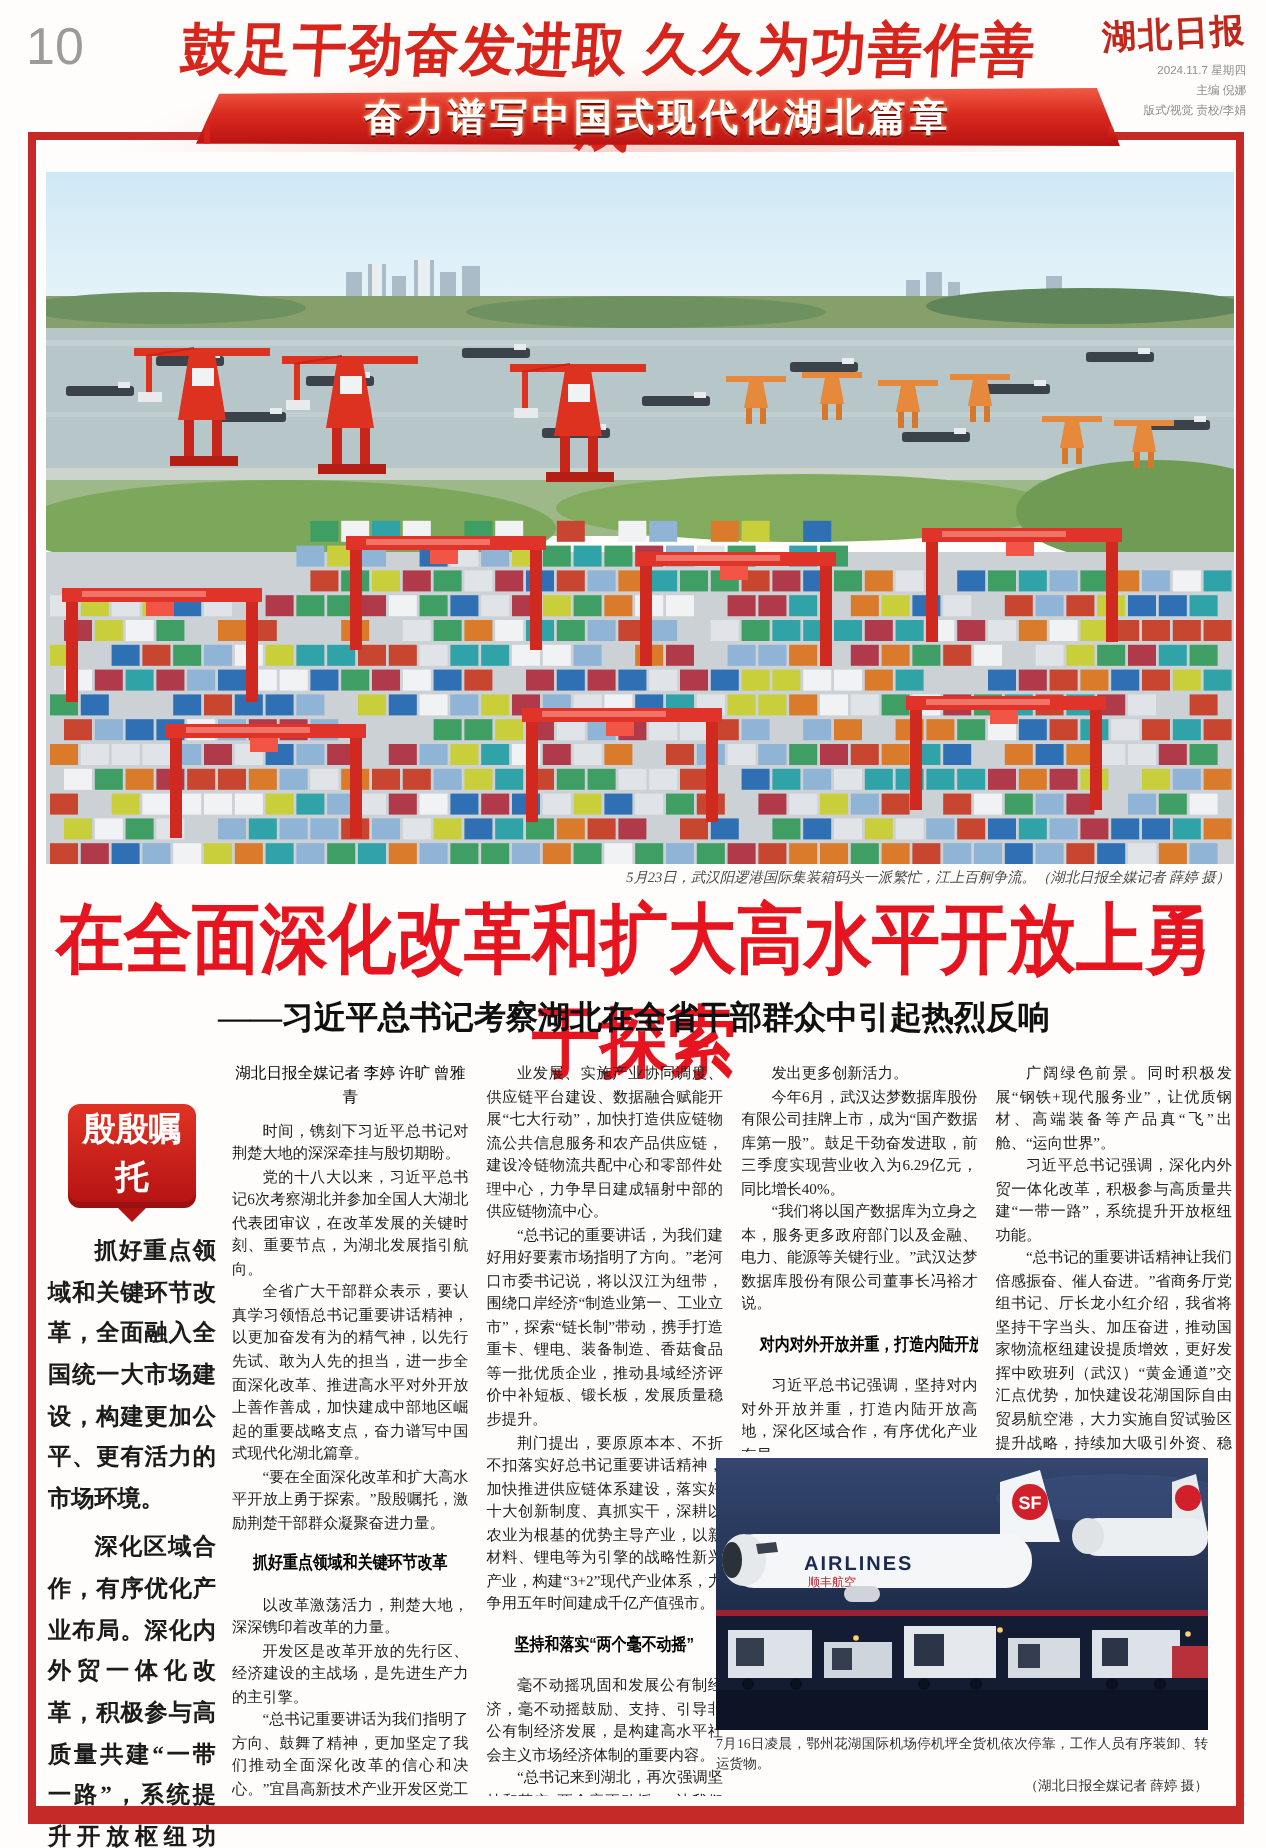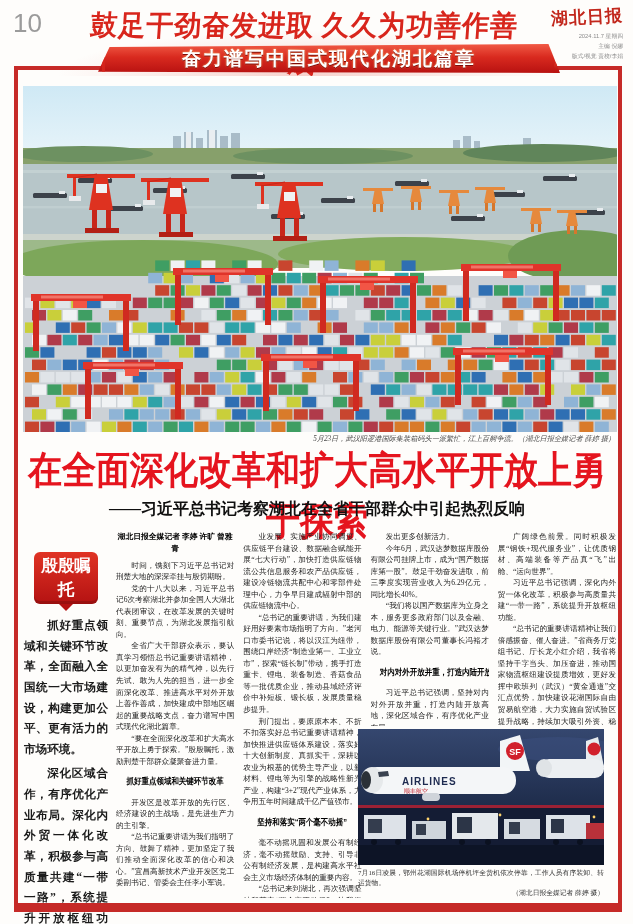--- a/index.html
+++ b/index.html
@@ -52,21 +52,21 @@
         display:flex;align-items:center;justify-content:flex-start;text-align:center;border-radius:6px;
         position:relative;box-shadow:inset 0 -3px 0 rgba(0,0,0,.15);}
   .tag::after{content:"";position:absolute;left:50%;bottom:-7px;transform:translateX(-50%);
         border:7px solid transparent;border-top-color:#b41212;border-bottom:none;}
   .rail p{font-size:11.6px;font-weight:bold;line-height:1.78;text-align:justify;text-indent:2em;
         color:#1b1b1b;margin:0 0 4px;}
 
   .cols{flex:1;display:flex;gap:9px;position:relative;}
   .col{flex:1;overflow:hidden;font-size:7.6px;line-height:1.52;text-align:justify;color:#222;height:100%;}
   .col p{margin:0;text-indent:2em;}
-  .col .byline{text-align:center;font-weight:bold;text-indent:0;margin-bottom:5px;font-size:7.8px;color:#000;}
+  .col .byline{text-align:center;font-weight:normal;text-indent:0;margin-bottom:5px;font-size:7.8px;color:#000;}
   .crosshead{font-family:"Liberation Sans",sans-serif;font-weight:bold;font-size:8.8px;color:#000;
         text-align:center;margin:8px 0;white-space:nowrap;transform:scaleX(.85);text-indent:0;}
   .col:nth-child(3),.col:nth-child(4){height:calc(100% - 172px);}
 
   
   .photo2{position:absolute;right:12px;bottom:0;width:246px;}
   .photo2 svg{display:block;width:246px;height:136px;}
   .photo2 .cap1{font-size:6.8px;color:#333;text-align:justify;line-height:1.5;margin-top:3px;}
   .photo2 .cap2{font-size:6.8px;color:#333;text-align:right;}
 </style>
@@ -663,20 +663,21 @@
 
     <div class="cols" id="cols">
 
       <div class="col">
           <div class="byline">湖北日报全媒记者 李婷 许旷 曾雅青</div>
           <p>时间，镌刻下习近平总书记对荆楚大地的深深牵挂与殷切期盼。</p>
           <p>党的十八大以来，习近平总书记6次考察湖北并参加全国人大湖北代表团审议，在改革发展的关键时刻、重要节点，为湖北发展指引航向。</p>
           <p>全省广大干部群众表示，要认真学习领悟总书记重要讲话精神，以更加奋发有为的精气神，以先行先试、敢为人先的担当，进一步全面深化改革、推进高水平对外开放上善作善成，加快建成中部地区崛起的重要战略支点，奋力谱写中国式现代化湖北篇章。</p>
           <p>“要在全面深化改革和扩大高水平开放上勇于探索。”殷殷嘱托，激励荆楚干部群众凝聚奋进力量。</p>
           <div class="crosshead">抓好重点领域和关键环节改革</div>
+          <p>以改革激荡活力，荆楚大地，深深镌印着改革的力量。</p>
           <p>开发区是改革开放的先行区、经济建设的主战场，是先进生产力的主引擎。</p>
           <p>“总书记重要讲话为我们指明了方向、鼓舞了精神，更加坚定了我们推动全面深化改革的信心和决心。”宜昌高新技术产业开发区党工委副书记、管委会主任李小军说。</p>
         </div>
         <div class="col">
           <p>业发展、实施产业协同调度、供应链平台建设、数据融合赋能开展“七大行动”，加快打造供应链物流公共信息服务和农产品供应链，建设冷链物流共配中心和零部件处理中心，力争早日建成辐射中部的供应链物流中心。</p>
           <p>“总书记的重要讲话，为我们建好用好要素市场指明了方向。”老河口市委书记说，将以汉江为纽带，围绕口岸经济“制造业第一、工业立市”，探索“链长制”带动，携手打造重卡、锂电、装备制造、香菇食品等一批优质企业，推动县域经济评价中补短板、锻长板，发展质量稳步提升。</p>
           <p>荆门提出，要原原本本、不折不扣落实好总书记重要讲话精神，加快推进供应链体系建设，落实好十大创新制度、真抓实干，深耕以农业为根基的优势主导产业，以新材料、锂电等为引擎的战略性新兴产业，构建“3+2”现代产业体系，力争用五年时间建成千亿产值强市。</p>
           <div class="crosshead">坚持和落实“两个毫不动摇”</div>
           <p>毫不动摇巩固和发展公有制经济，毫不动摇鼓励、支持、引导非公有制经济发展，是构建高水平社会主义市场经济体制的重要内容。</p>
           <p>“总书记来到湖北，再次强调坚持和落实“两个毫不动摇”，让我们深受鼓舞、倍感振奋，进一步坚定了干事创业的信心决心。”省国资委有关负责人表示，将加快国有经济布局优化和结构调整，推动国有资本和国有企业做强做优做大，同时依法保护民营企业产权和企业家权益，促进各种所有制经济优势互补、共同发展。</p>

